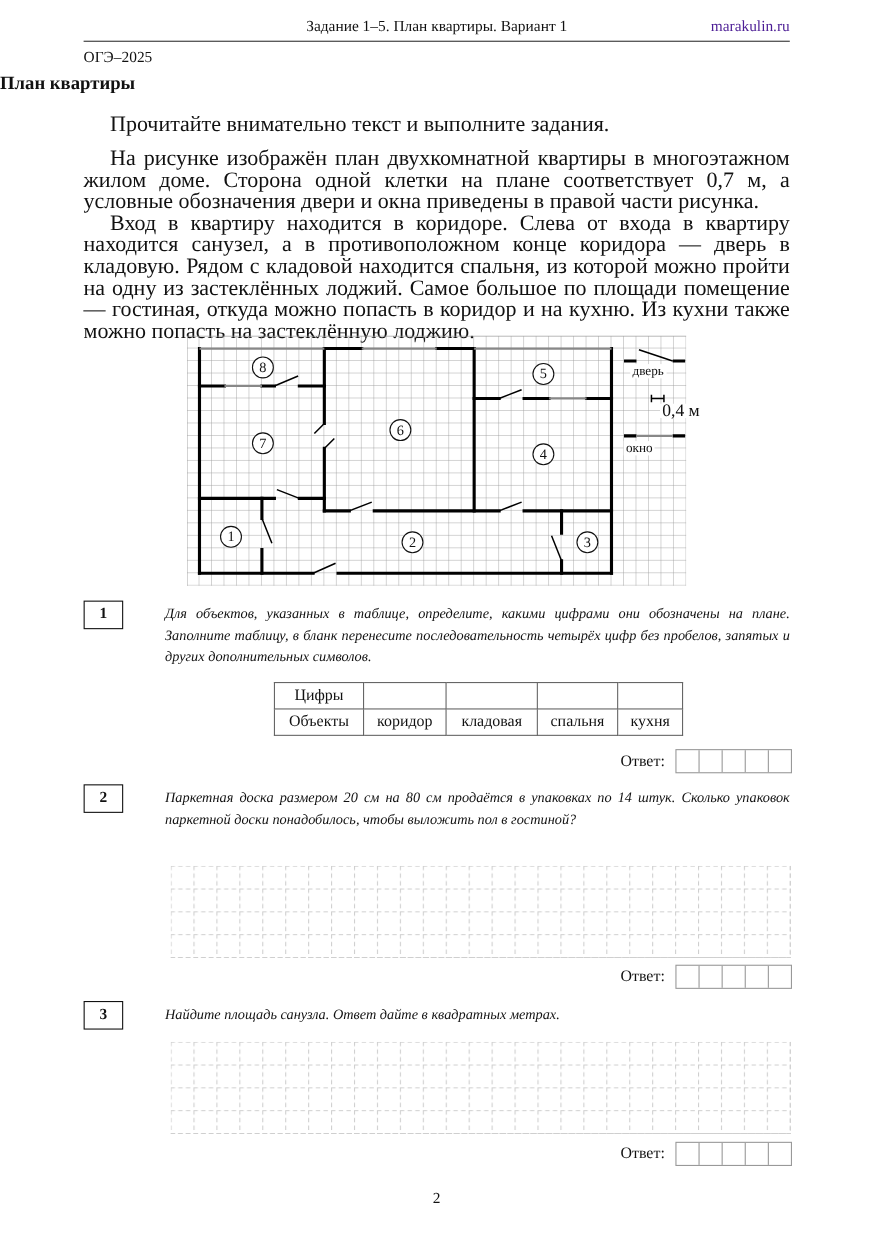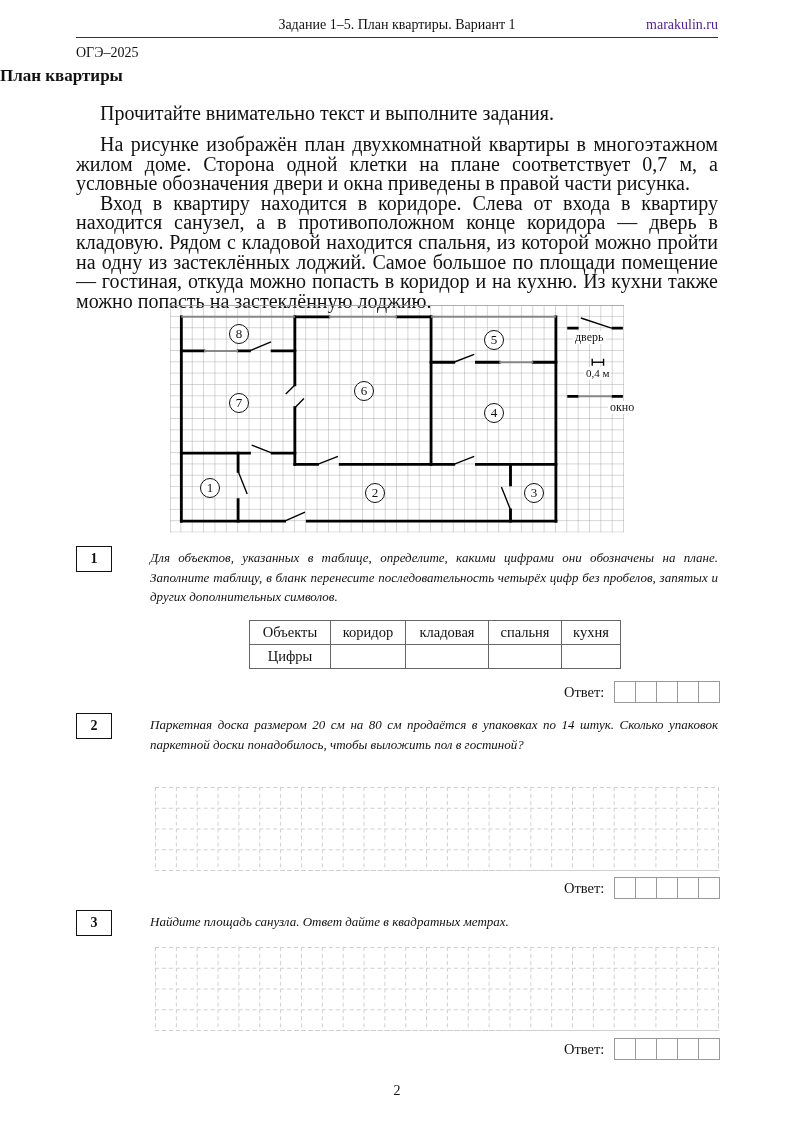--- a/index.html
+++ b/index.html
@@ -112,46 +112,46 @@
 <div class="abs" style="left:0;top:0;width:794px;height:1123px;pointer-events:none;">
   <div class="abs roomlbl" style="left:229px;top:324px;">8</div>
   <div class="abs roomlbl" style="left:229px;top:393px;">7</div>
   <div class="abs roomlbl" style="left:354px;top:381px;">6</div>
   <div class="abs roomlbl" style="left:484px;top:330px;">5</div>
   <div class="abs roomlbl" style="left:484px;top:403px;">4</div>
   <div class="abs roomlbl" style="left:200px;top:478px;">1</div>
   <div class="abs roomlbl" style="left:365px;top:483px;">2</div>
   <div class="abs roomlbl" style="left:524px;top:483px;">3</div>
   <div class="abs legendlbl" style="left:573px;top:331px;">дверь</div>
-  <div class="abs legendlbl" style="left:584px;top:367px;font-size:11px;text-align:center;">0,4 м</div>
-  <div class="abs legendlbl" style="left:608px;top:401px;text-align:center;">окно</div>
+  <div class="abs legendlbl" style="left:600px;top:367px;font-size:16px;text-align:center;">0,4 м</div>
+  <div class="abs legendlbl" style="left:567px;top:401px;text-align:center;">окно</div>
 </div>
 <style>
   .roomlbl { width: 18px; height: 18px; border: 1px solid #111; border-radius: 50%; background: #fff;
              text-align: center; line-height: 18px; font-size: 13px; font-family: "Liberation Serif", serif; }
   .legendlbl { background: #fff; padding: 0 2px; font-size: 12px; line-height: 13px; font-family: "Liberation Serif", serif; }
 </style>
 
 <div class="abs qnum" style="top:546px;">1</div>
 <div class="abs qtext" style="top:548px;">Для объектов, указанных в таблице, определите, какими цифрами они обозначены на плане. Заполните таблицу, в бланк перенесите последовательность четырёх цифр без пробелов, запятых и других дополнительных символов.</div>
 <table class="obj">
   <tbody>
       <tr>
+    <td>Цифры</td>
+    <td></td>
+    <td></td>
+    <td></td>
+    <td></td>
+  </tr>
+  <tr>
     <td style="width:80px">Объекты</td>
     <td style="width:74px">коридор</td>
     <td style="width:82px">кладовая</td>
     <td style="width:72px">спальня</td>
     <td style="width:58px">кухня</td>
-  </tr>
-  <tr>
-    <td>Цифры</td>
-    <td></td>
-    <td></td>
-    <td></td>
-    <td></td>
   </tr>
 </tbody>
   </table>
 <div class="abs ans-label" style="left:564px;top:684px;">Ответ:</div>
 <div class="abs ans-box" style="left:614px;top:681px;">
   <span></span>
     <span></span>
     <span></span>
     <span></span>
     <span></span>

